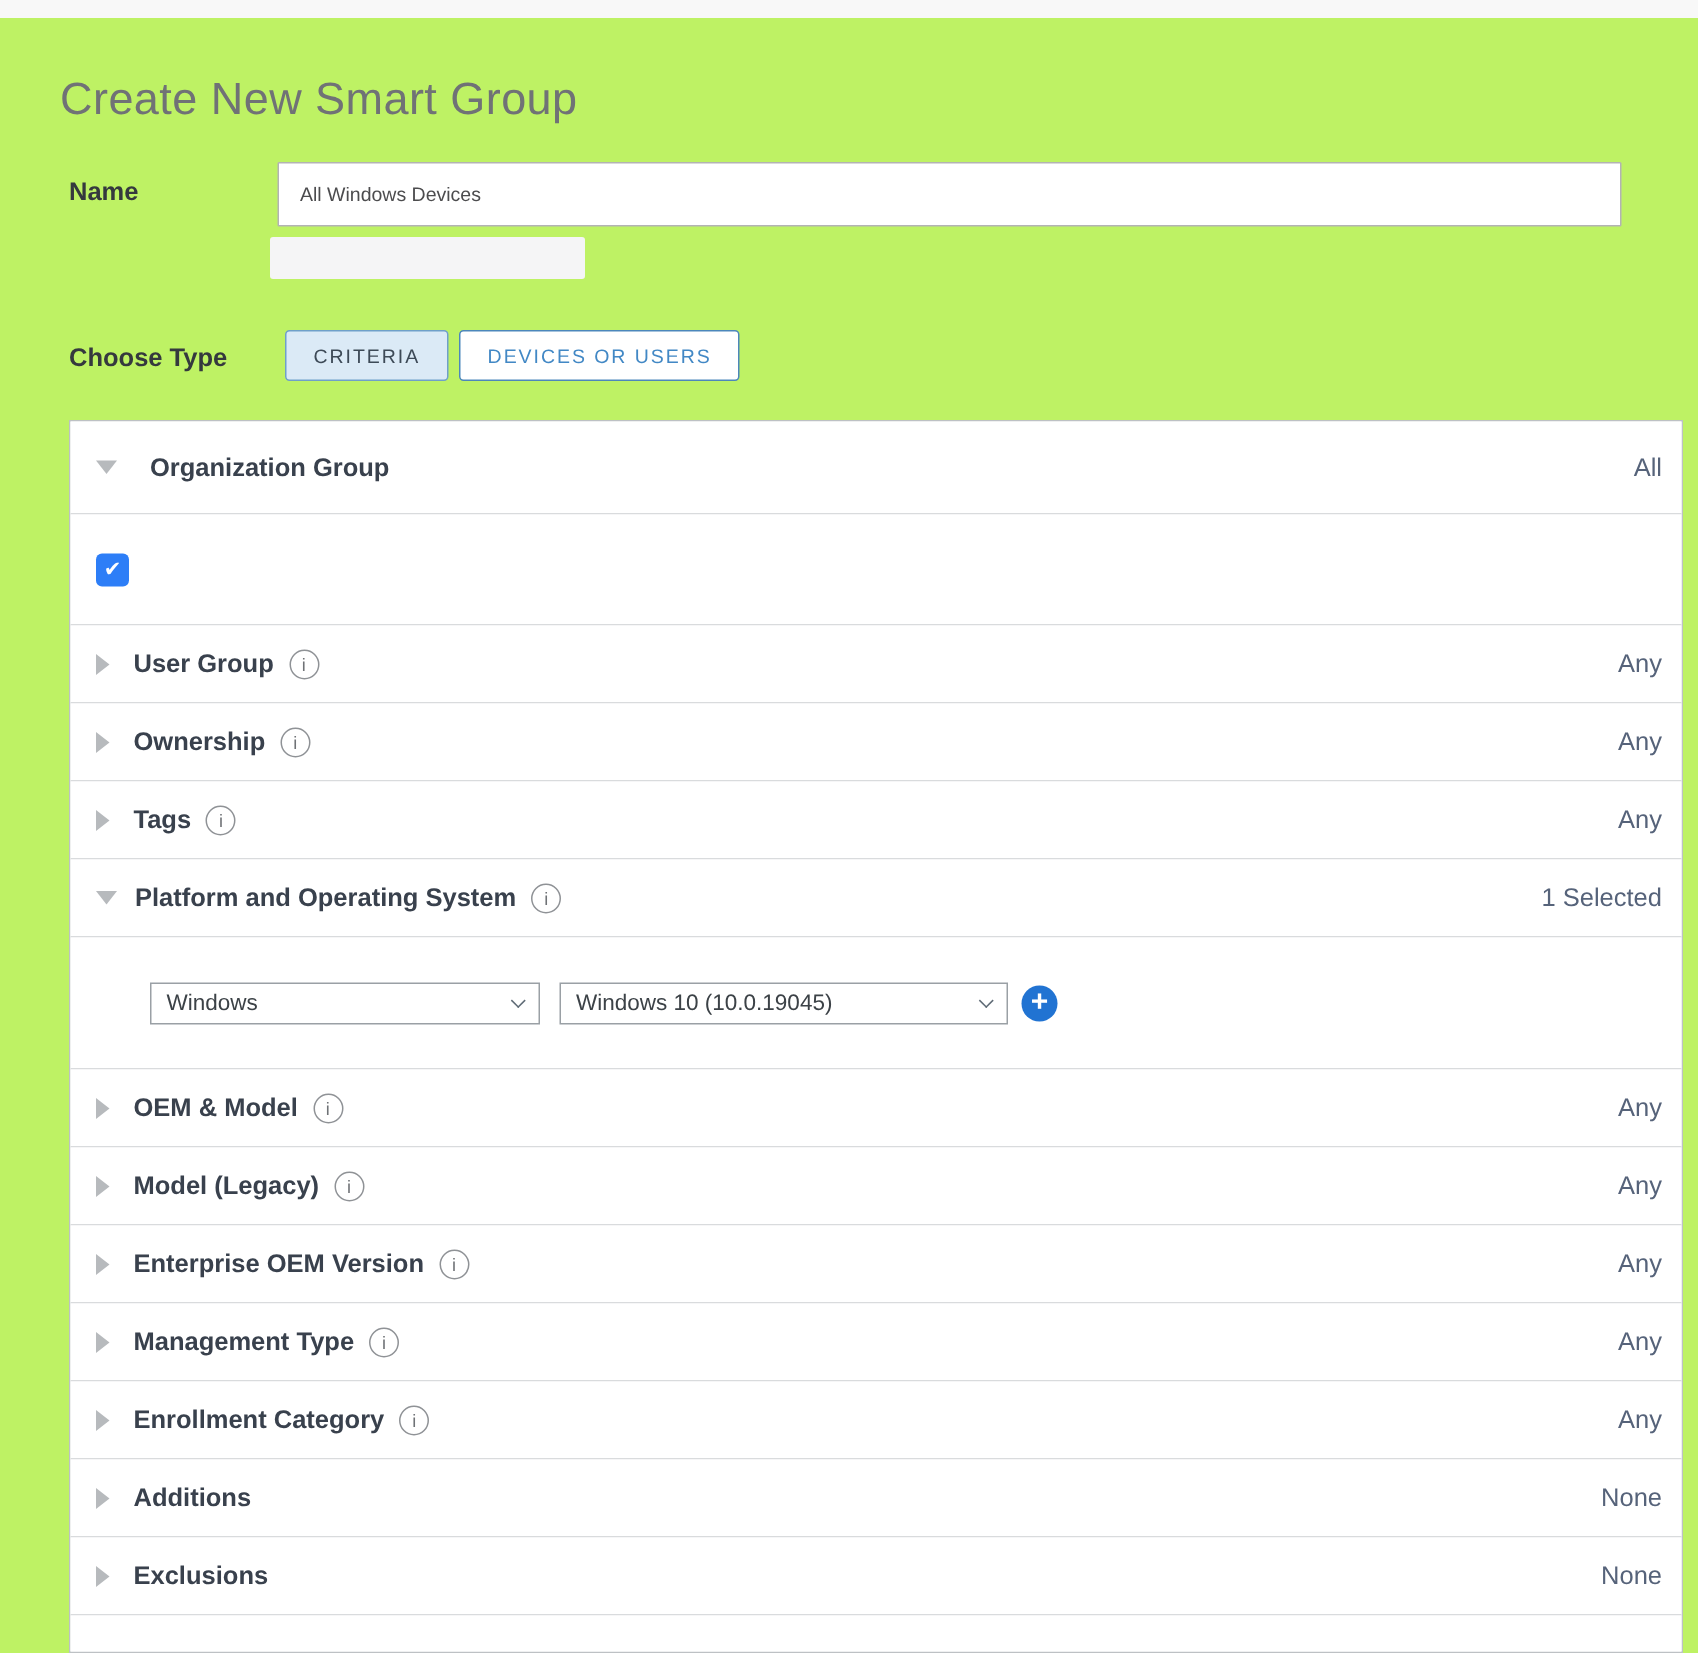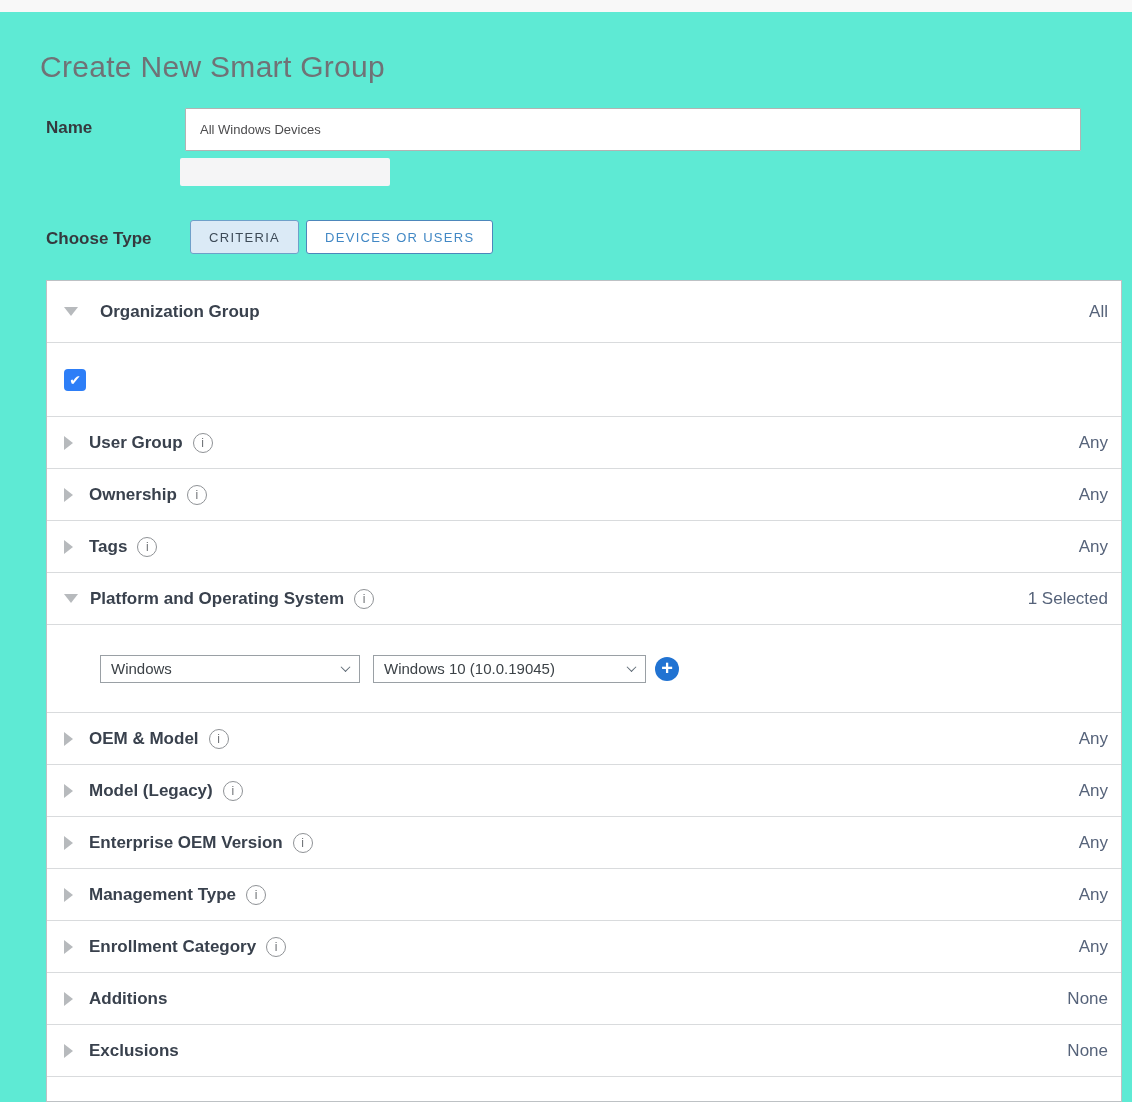--- a/index.html
+++ b/index.html
@@ -2,21 +2,21 @@
 <html><head>
 <meta charset="utf-8">
 <style>
   * { box-sizing: border-box; margin: 0; padding: 0; }
   html, body { width: 1132px; height: 1102px; }
   body {
     font-family: "Liberation Sans", "DejaVu Sans", sans-serif;
     background: #ffffff;
     overflow: hidden;
   }
-  .screen { position: relative; width: 1132px; height: 1102px; background: #5eead4; overflow: hidden; }
+  .screen { position: relative; width: 1132px; height: 1102px; background: #bef264; overflow: hidden; }
   .top-strip { position: absolute; left: 0; top: 0; width: 1132px; height: 12px; background: #f8f8f8; }
 
   .page-title {
     position: absolute; left: 40px; top: 50px;
     font-size: 30px; font-weight: 300; color: #707276; letter-spacing: 0.3px;
   }
 
   .field-label {
     position: absolute; left: 46px;
     font-size: 17px; font-weight: 700; color: #35393e;
@@ -86,21 +86,21 @@
     color: #ffffff; font-size: 14px; font-weight: 700; cursor: pointer;
   }
 
   .dropdown {
     height: 28px; border: 1px solid #9aa0a5; background: #fff;
     display: flex; align-items: center; justify-content: space-between;
     padding: 0 10px; font-size: 15px; color: #3c4247; cursor: pointer; flex: none;
   }
   .dd-platform { width: 260px; margin-left: 36px; }
   .dd-operator { width: 270px; margin-left: 12px; }
-  .dd-os { width: 273px; margin-left: 13px; }
+  .dd-os { width: 299px; margin-left: 13px; }
   .chevron {
     width: 7px; height: 7px; flex: none;
     border-right: 1.6px solid #5f6b76; border-bottom: 1.6px solid #5f6b76;
     transform: rotate(45deg) translate(-1px,-1px); margin-left: 8px;
   }
   .add-btn {
     width: 24px; height: 24px; border-radius: 50%; background: #2173d2;
     color: #fff; font-size: 20px; font-weight: 700; line-height: 22px;
     text-align: center; margin-left: 9px; cursor: pointer; flex: none;
   }

